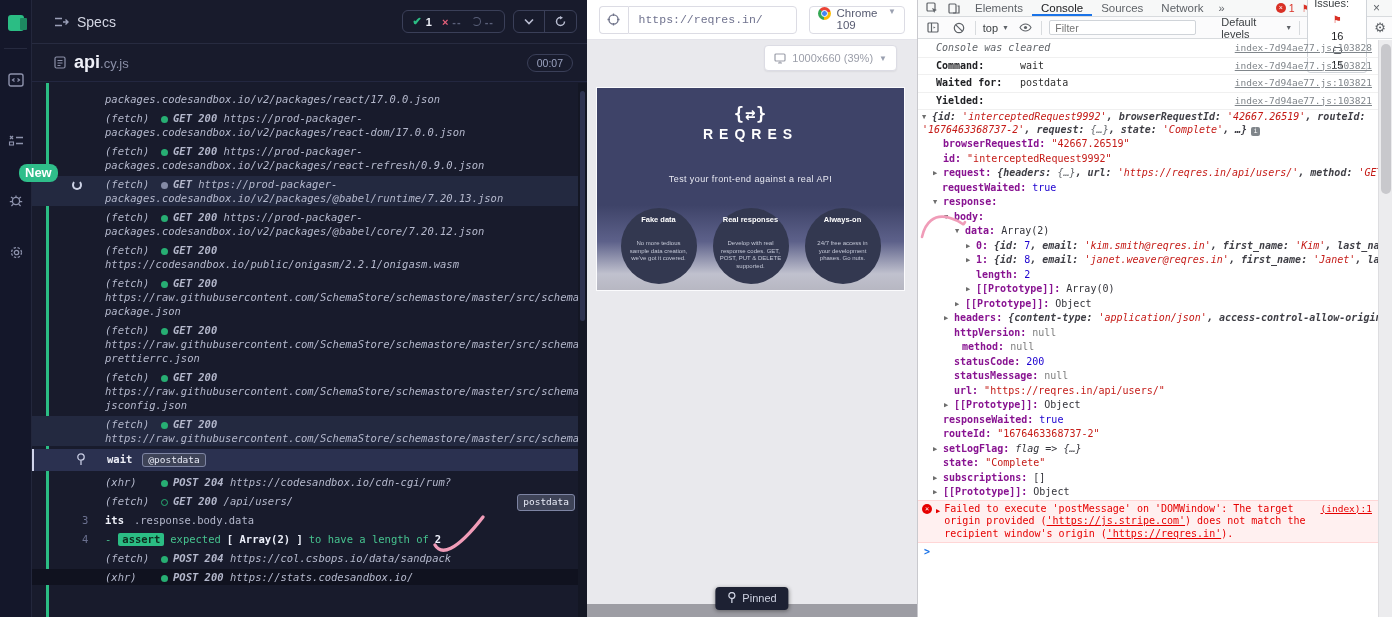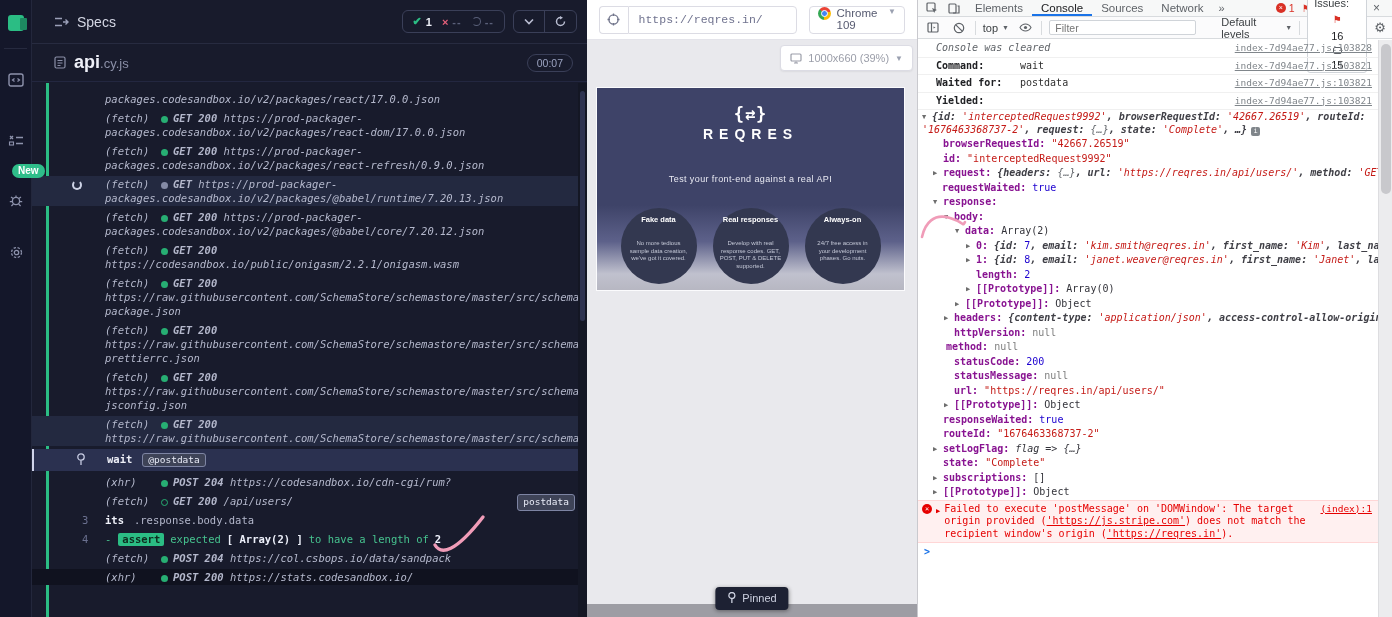--- a/index.html
+++ b/index.html
@@ -6,21 +6,21 @@
   html,body { width:1392px; height:617px; overflow:hidden; background:#101221; }
   body { font-family:"Liberation Sans", sans-serif; }
   .app { position:relative; width:1392px; height:617px; }
 
   
   .cy-nav { position:absolute; left:0; top:0; width:32px; height:617px; background:#14172a; border-right:1px solid #23273c; z-index:5; }
   .cy-nav .navicon { width:32px; height:34px; display:flex; align-items:center; justify-content:center; color:#8d92ac; }
   .logo-sq { width:16px; height:16px; background:#2bbd84; border-radius:3px; position:relative; }
   .logo-sq::after { content:""; position:absolute; right:-3px; top:3px; width:7px; height:12px; background:#1d8a61; border-radius:1px; }
   .nav-div { height:1px; background:#262a3f; margin:8px 4px; }
-  .new-badge { position:absolute; left:12px; top:164px; background:#2fbe8a; color:#fff; font-size:10px; font-weight:bold; padding:1px 6px 2px; border-radius:8px; z-index:9; }
+  .new-badge { position:absolute; left:19px; top:164px; background:#2fbe8a; color:#fff; font-size:13px; font-weight:bold; padding:1px 6px 2px; border-radius:8px; z-index:9; }
 
   
   .cy-log { position:absolute; left:32px; top:0; width:555px; height:617px; background:#181b2c; overflow:hidden; }
   .cy-header { height:44px; display:flex; align-items:center; padding:0 10px 0 22px; border-bottom:1px solid #272b40; }
   .specs-title { display:flex; align-items:center; gap:8px; color:#d4d7e4; font-size:14px; }
   .cy-stats { margin-left:auto; display:flex; align-items:center; gap:10px; border:1px solid #3a3f58; border-radius:6px; padding:4px 10px; font-size:11px; }
   .stat { display:flex; align-items:center; gap:4px; }
   .stat .v { color:#eef0f8; font-weight:bold; }
   .stat .dim { color:#5a6079; font-weight:bold; letter-spacing:1px; }
   .ck { color:#2bbd84; font-size:11px; font-weight:bold; }
@@ -60,21 +60,21 @@
 
   
   .preview { position:absolute; left:587px; top:0; width:330px; height:617px; background:#e9e9ed; }
   .p-topbar { height:40px; background:#fff; border-bottom:1px solid #e4e4ea; display:flex; align-items:center; padding:0 12px; gap:0; }
   .cross-btn { width:34px; height:28px; border:1px solid #dcdce4; border-right:none; border-radius:4px 0 0 4px; display:flex; align-items:center; justify-content:center; background:#fff; }
   .url-box { flex:1; height:28px; border:1px solid #dcdce4; border-radius:0 4px 4px 0; background:#fff; color:#70738f; font-size:11.5px; padding:0 10px; font-family:Liberation Mono, monospace; }
   .chrome-sel { margin-left:12px; width:112px; height:28px; border:1px solid #dcdce4; border-radius:4px; display:flex; align-items:flex-start; gap:6px; padding:0 8px; background:#fff; color:#565a70; font-size:11.5px; }
   .chrome-logo { width:13px; height:13px; border-radius:50%; background:conic-gradient(from -50deg,#ea4335 0 33%,#fbbc05 0 66%,#34a853 0 100%); position:relative; flex:none; }
   .chrome-logo::after { content:""; position:absolute; inset:3px; background:#4285f4; border:1.5px solid #fff; border-radius:50%; }
   .chev { color:#9aa0b0; font-size:8px; margin-left:auto; }
-  .size-row { position:absolute; right:4px; top:45px; }
+  .size-row { position:absolute; right:20px; top:45px; }
   .size-sel { height:26px; background:#fff; border:1px solid #dcdce4; border-radius:4px; box-shadow:0 1px 2px rgba(0,0,0,.06); display:flex; align-items:center; gap:6px; padding:0 9px; color:#9b9ea9; font-size:11px; }
   .aut { position:absolute; left:10px; top:88px; width:307px; height:202px; background:linear-gradient(#3e4368 0%, #3e4368 58%, #5d618a 76%, #c0c1ce 92%, #b7b7c2 100%); box-shadow:0 0 0 1px #fbfbfd; display:flex; flex-direction:column; align-items:center; }
   .rq-logo { margin-top:16px; color:#fff; font-weight:bold; font-size:17px; letter-spacing:1px; font-family:"DejaVu Sans Mono",monospace; }
   .rq-brand { color:#fff; font-weight:bold; font-size:14px; letter-spacing:6px; margin-top:2px; }
   .rq-tag { color:#e8e9f2; font-size:9px; margin-top:32px; letter-spacing:.4px; }
   .rq-circles { display:flex; gap:16px; margin-top:24px; }
   .rq-c { width:76px; height:76px; border-radius:50%; background:#333850; display:flex; flex-direction:column; align-items:center; justify-content:flex-start; text-align:center; padding:7px;gap:13px; }
   .rq-c .t { color:#fff; font-size:7.5px; font-weight:bold; margin-bottom:3px; }
   .rq-c .b { color:#c3c7d6; font-size:6px; line-height:7.5px; }
   .bottom-band { position:absolute; left:0; right:0; bottom:0; height:13px; background:#9d9da4; }
@@ -449,21 +449,21 @@
         <div class="crow" style="padding-left: 15px;"><span class="arr">▼</span><span class="cn">response:</span></div>
         <div class="crow" style="padding-left: 26px;"><span class="arr">▼</span><span class="cn">body:</span></div>
         <div class="crow" style="padding-left: 37px;"><span class="arr">▼</span><span class="cn">data: </span><span class="cpl">Array(2)</span></div>
         <div class="crow" style="padding-left: 48px;"><span class="arr">▶</span><span class="cn">0: </span><span class="cpn">{id: </span><span class="cnum">7</span><span class="cpn">, email: </span><span class="cps">'kim.smith@reqres.in'</span><span class="cpn">, first_name: </span><span class="cps">'Kim'</span><span class="cpn">, last_name: </span></div>
         <div class="crow" style="padding-left: 48px;"><span class="arr">▶</span><span class="cn">1: </span><span class="cpn">{id: </span><span class="cnum">8</span><span class="cpn">, email: </span><span class="cps">'janet.weaver@reqres.in'</span><span class="cpn">, first_name: </span><span class="cps">'Janet'</span><span class="cpn">, last_name:</span></div>
         <div class="crow" style="padding-left: 48px;"><span class="arr"></span><span class="cn">length: </span><span class="cnum">2</span></div>
         <div class="crow" style="padding-left: 48px;"><span class="arr">▶</span><span class="cn">[[Prototype]]: </span><span class="cpl">Array(0)</span></div>
         <div class="crow" style="padding-left: 37px;"><span class="arr">▶</span><span class="cn">[[Prototype]]: </span><span class="cpl">Object</span></div>
         <div class="crow" style="padding-left: 26px;"><span class="arr">▶</span><span class="cn">headers: </span><span class="cpn">{content-type: </span><span class="cps">'application/json'</span><span class="cpn">, access-control-allow-origin: </span></div>
         <div class="crow" style="padding-left: 26px;"><span class="arr"></span><span class="cn">httpVersion: </span><span class="cnull">null</span></div>
-        <div class="crow" style="padding-left: 18px;"><span class="arr"></span><span class="cn">method: </span><span class="cnull">null</span></div>
+        <div class="crow" style="padding-left: 26px; margin-left: 8px;"><span class="arr"></span><span class="cn">method: </span><span class="cnull">null</span></div>
         <div class="crow" style="padding-left: 26px;"><span class="arr"></span><span class="cn">statusCode: </span><span class="cnum">200</span></div>
         <div class="crow" style="padding-left: 26px;"><span class="arr"></span><span class="cn">statusMessage: </span><span class="cnull">null</span></div>
         <div class="crow" style="padding-left: 26px;"><span class="arr"></span><span class="cn">url: </span><span class="cs">"https://reqres.in/api/users/"</span></div>
         <div class="crow" style="padding-left: 26px;"><span class="arr">▶</span><span class="cn">[[Prototype]]: </span><span class="cpl">Object</span></div>
         <div class="crow" style="padding-left: 15px;"><span class="arr"></span><span class="cn">responseWaited: </span><span class="cnum">true</span></div>
         <div class="crow" style="padding-left: 15px;"><span class="arr"></span><span class="cn">routeId: </span><span class="cs">"1676463368737-2"</span></div>
         <div class="crow" style="padding-left: 15px;"><span class="arr">▶</span><span class="cn">setLogFlag: </span><span class="cfn">flag =&gt; {…}</span></div>
         <div class="crow" style="padding-left: 15px;"><span class="arr"></span><span class="cn">state: </span><span class="cs">"Complete"</span></div>
         <div class="crow" style="padding-left: 15px;"><span class="arr">▶</span><span class="cn">subscriptions: </span><span class="cpl">[]</span></div>
         <div class="crow" style="padding-left: 15px;"><span class="arr">▶</span><span class="cn">[[Prototype]]: </span><span class="cpl">Object</span></div>

